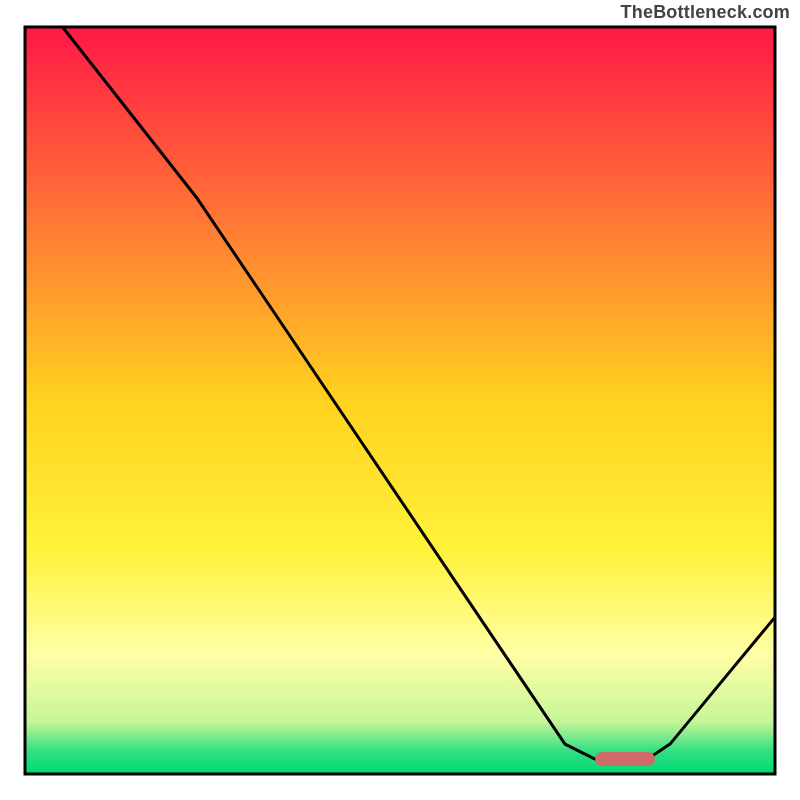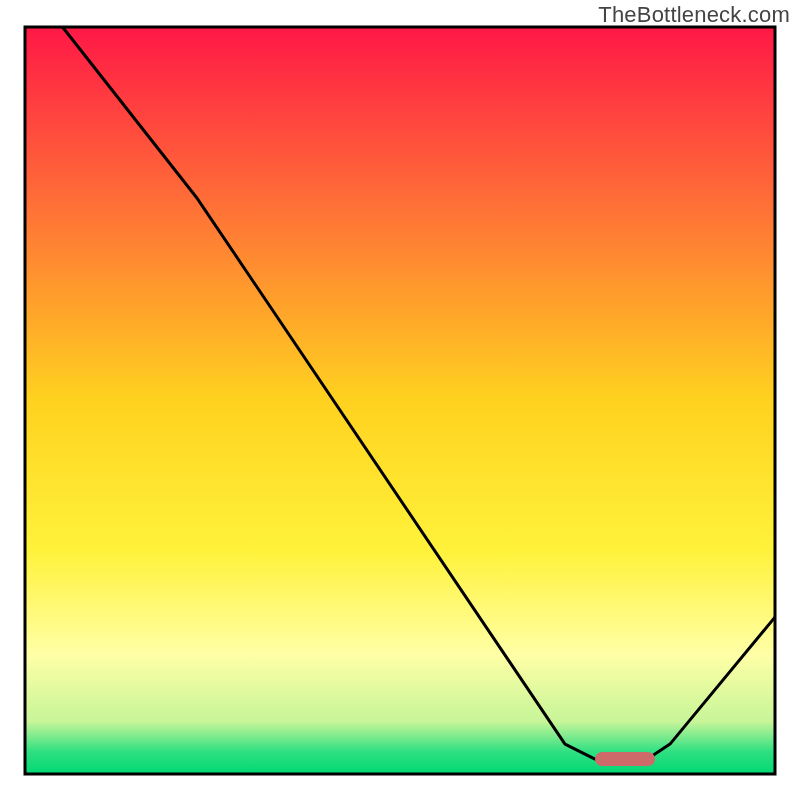--- a/index.html
+++ b/index.html
@@ -14,22 +14,22 @@
   .wrap {
     position: relative;
     width: 800px;
     height: 800px;
   }
   .watermark {
     position: absolute;
     top: 2px;
     right: 10px;
     color: #444;
-    font-size: 22px;
-    font-weight: 400;
+    font-size: 18px;
+    font-weight: 700;
     letter-spacing: 0.2px;
     z-index: 10;
   }
   svg {
     position: absolute;
     top: 0;
     left: 0;
   }
 </style>
 </head>

